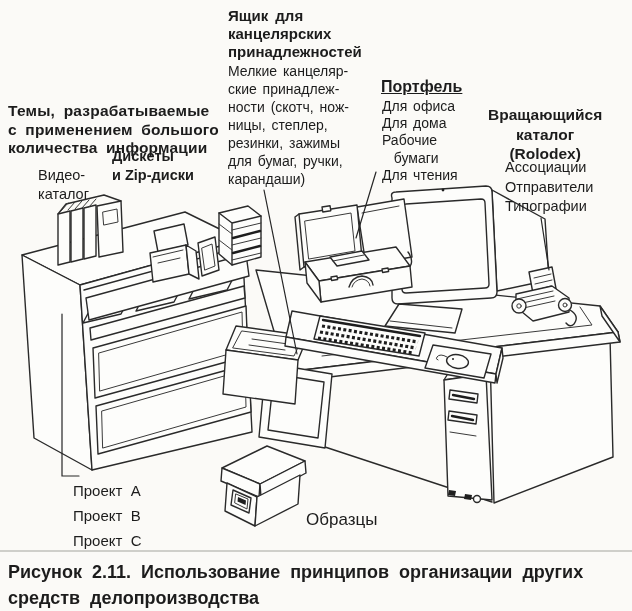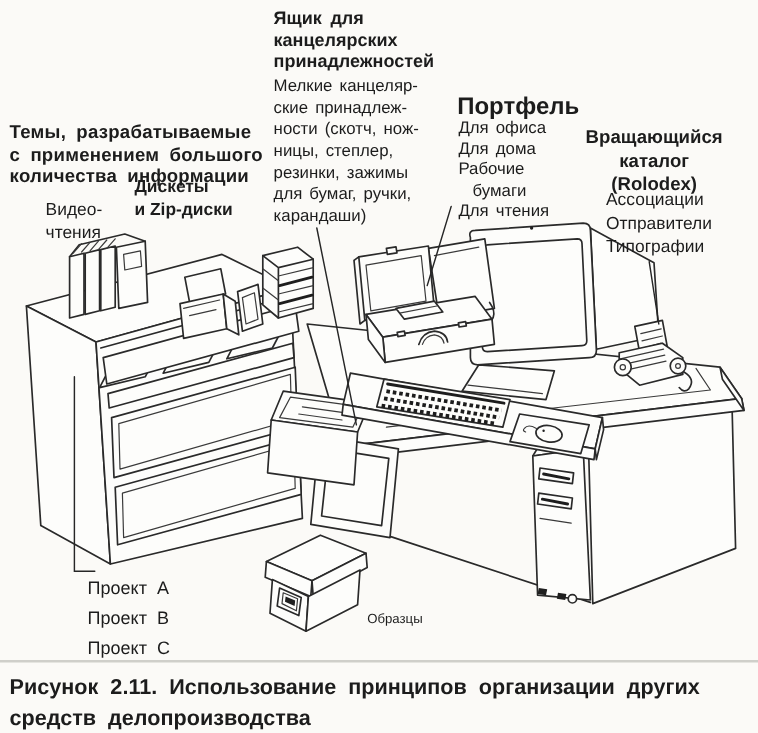--- a/index.html
+++ b/index.html
@@ -5,26 +5,26 @@
   html,body{margin:0;padding:0;background:#e8e8e6;}
   .screen{position:relative;width:632px;height:611px;margin:0 auto;background:#fbfaf7;
           font-family:"Liberation Sans","DejaVu Sans",sans-serif;color:#1c1c1c;overflow:hidden;}
   .art{position:absolute;left:0;top:0;}
   .lbl{position:absolute;white-space:pre-line;line-height:1.2;}
   .themes{left:8px;top:102px;font-size:15.5px;font-weight:700;line-height:18.5px;word-spacing:4px;letter-spacing:.2px;}
   .video{left:38px;top:166px;font-size:14.5px;line-height:18.5px;}
   .disks{left:112px;top:147px;font-size:14.5px;line-height:18.5px;font-weight:bold;}
   .supt{left:228px;top:7px;font-size:15px;font-weight:700;line-height:18px;word-spacing:3px;}
   .supd{left:228px;top:62px;font-size:14px;line-height:18px;word-spacing:2px;}
-  .brt{left:381px;top:77px;font-size:20px;font-weight:700;}
+  .brt{left:381px;top:77px;font-size:16px;font-weight:700;text-decoration:underline;}
   .bri{left:382px;top:98px;font-size:14px;line-height:17.2px;word-spacing:2px;}
   .rot{left:488px;top:105px;font-size:15.5px;font-weight:700;line-height:19.5px;text-align:center;}
   .roi{left:505px;top:158px;font-size:14.5px;line-height:19.5px;}
   .prj{left:73px;top:478px;font-size:15px;line-height:25px;}
-  .smp{left:306px;top:510px;font-size:11px;}
+  .smp{left:306px;top:510px;font-size:17px;}
   .cap{left:8px;top:559px;width:618px;font-size:18px;font-weight:700;line-height:26px;word-spacing:5px;}
   svg .ln{fill:none;stroke:#2a2a2a;stroke-width:1.4;stroke-linejoin:round;stroke-linecap:round;}
   svg .fw{fill:#fdfdfb;stroke:#2a2a2a;stroke-width:1.4;stroke-linejoin:round;}
   svg .th{fill:none;stroke:#3a3a3a;stroke-width:1;stroke-linejoin:round;stroke-linecap:round;}
   svg .dk{fill:#1f1f1f;stroke:none;}
   svg .keys{fill:none;stroke:#1d1d1d;stroke-width:3.2;stroke-dasharray:3 2.4;}
   svg .slit{fill:none;stroke:#1d1d1d;stroke-width:2.4;stroke-linecap:round;}
   svg .ldr{fill:none;stroke:#262626;stroke-width:1.2;stroke-linecap:round;}
 </style>
 </head>
@@ -190,21 +190,21 @@
 с применением большого
 количества информации</div>
   <div class="lbl supd">Мелкие канцеляр-
 ские принадлеж-
 ности (скотч, нож-
 ницы, степлер,
 резинки, зажимы
 для бумаг, ручки,
 карандаши)</div>
   <div class="lbl video">Видео-
-чтения</div>
+каталог</div>
   <div class="lbl disks">Дискеты
 и Zip-диски</div>
   <div class="lbl brt">Портфель</div>
   <div class="lbl bri">Для офиса
 Для дома
 Рабочие
 &nbsp;&nbsp;бумаги
 Для чтения</div>
   <div class="lbl rot">Вращающийся
 каталог

